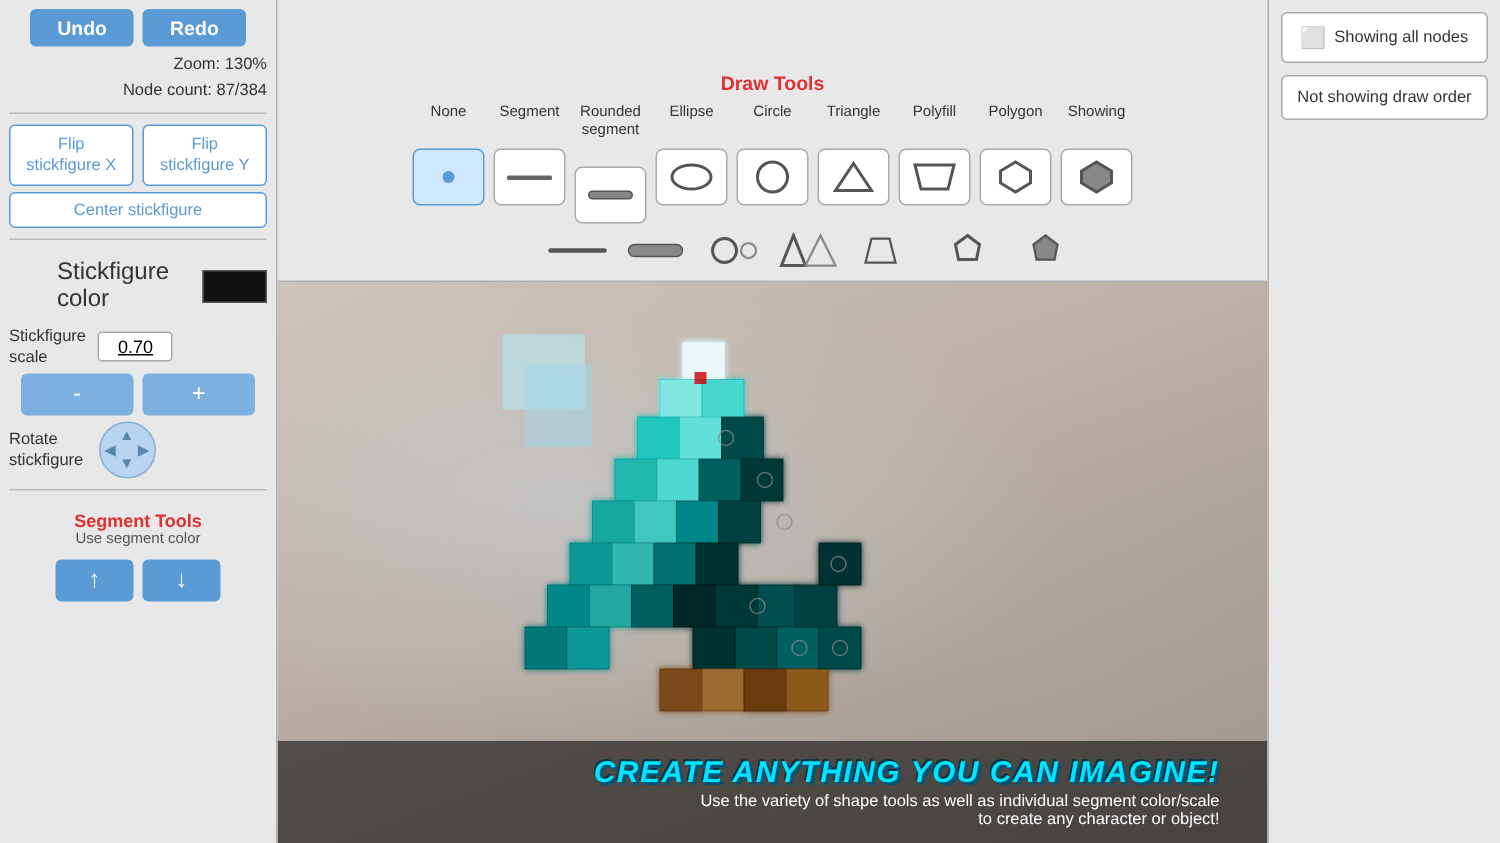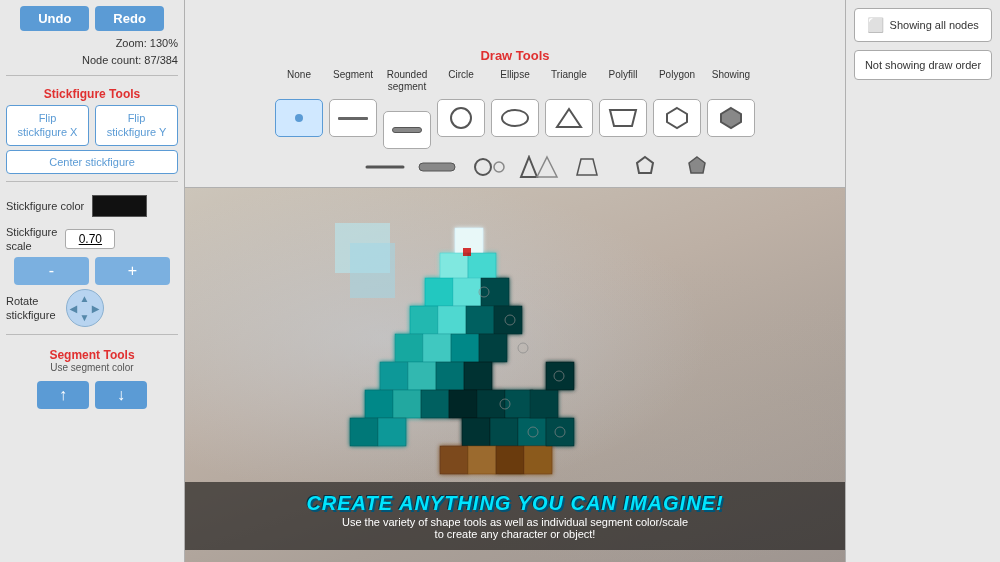--- a/index.html
+++ b/index.html
@@ -89,22 +89,23 @@
     }
 
     .color-row {
       display: flex;
       align-items: center;
       gap: 8px;
       margin-top: 6px;
     }
 
     .color-label {
-      font-size: 11px;
+      font-size: 16px;
       color: #333;
+      margin-left: 32px;
     }
 
     .color-swatch {
       width: 55px;
       height: 22px;
       background: #111;
       border: 1px solid #555;
       cursor: pointer;
     }
 
@@ -331,26 +332,26 @@
       inset: 0;
       background: 
         radial-gradient(ellipse at 30% 40%, rgba(200,210,220,0.5) 0%, transparent 50%),
         radial-gradient(ellipse at 70% 60%, rgba(180,170,160,0.3) 0%, transparent 50%),
         linear-gradient(160deg, #ccc5ba 0%, #bdb0a5 40%, #aaa098 70%, #9e9590 100%);
     }
 
     
     .canvas-text-overlay {
       position: absolute;
-      bottom: 12px;
+      bottom: 0;
       right: 0;
       left: 0;
       background: rgba(0,0,0,0.55);
-      padding: 10px 15px;
-      text-align: center;
+      padding: 10px 32px;
+      text-align: right;
     }
 
     .overlay-title {
       color: #00e5ff;
       font-size: 20px;
       font-weight: 900;
       text-shadow: 2px 2px 0 #005577, -1px -1px 0 #003344;
       font-style: italic;
       letter-spacing: 1px;
     }
@@ -400,21 +401,20 @@
     <button class="btn-undo-redo">Undo</button>
     <button class="btn-undo-redo">Redo</button>
   </div>
   <div class="info-text">
     <div>Zoom: 130%</div>
     <div>Node count: 87/384</div>
   </div>
 
   <hr class="divider">
 
-  <div class="section-title">Stickfigure Tools</div>
   <div class="flip-btns">
     <button class="btn-flip">Flip<br>stickfigure X</button>
     <button class="btn-flip">Flip<br>stickfigure Y</button>
   </div>
   <button class="btn-center">Center stickfigure</button>
 
   <hr class="divider">
 
   <div class="color-row">
     <span class="color-label">Stickfigure color</span>
@@ -481,33 +481,33 @@
       <div class="tool-item">
         <span class="tool-label">Rounded<br>segment</span>
         <div class="tool-btn">
           <div class="tool-icon-shape">
             <div class="shape-rounded-segment"></div>
           </div>
         </div>
       </div>
 
       <div class="tool-item">
+        <span class="tool-label">Ellipse</span>
+        <div class="tool-btn">
+          <div class="tool-icon-shape">
+            <div class="shape-ellipse"></div>
+          </div>
+        </div>
+      </div>
+
+      <div class="tool-item">
         <span class="tool-label">Circle</span>
         <div class="tool-btn">
           <div class="tool-icon-shape">
             <div class="shape-circle"></div>
-          </div>
-        </div>
-      </div>
-
-      <div class="tool-item">
-        <span class="tool-label">Ellipse</span>
-        <div class="tool-btn">
-          <div class="tool-icon-shape">
-            <div class="shape-ellipse"></div>
           </div>
         </div>
       </div>
 
       <div class="tool-item">
         <span class="tool-label">Triangle</span>
         <div class="tool-btn">
           <div class="tool-icon-shape">
             <svg class="triangle-svg" viewBox="0 0 28 22">
                 <polygon points="14,2 26,20 2,20" fill="none" stroke="#555" stroke-width="2"></polygon>

